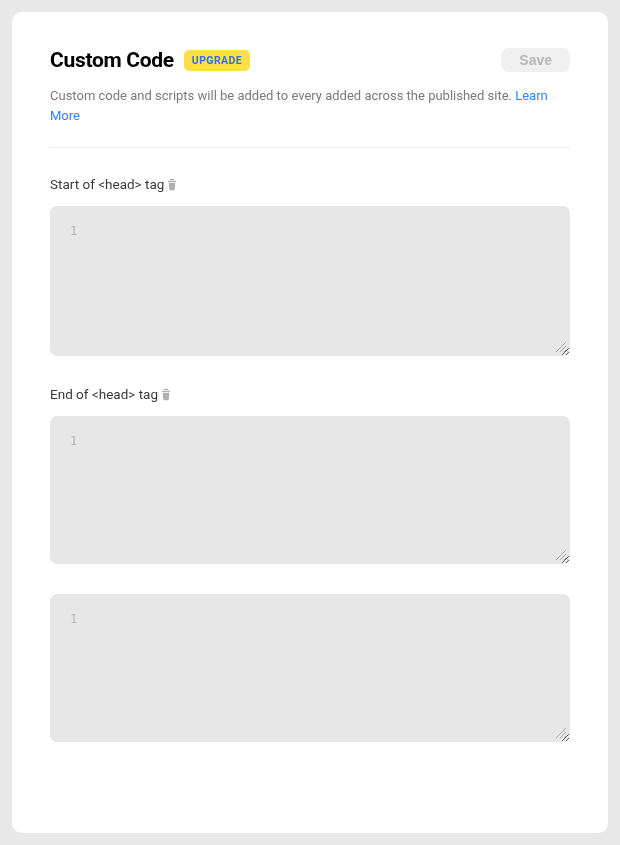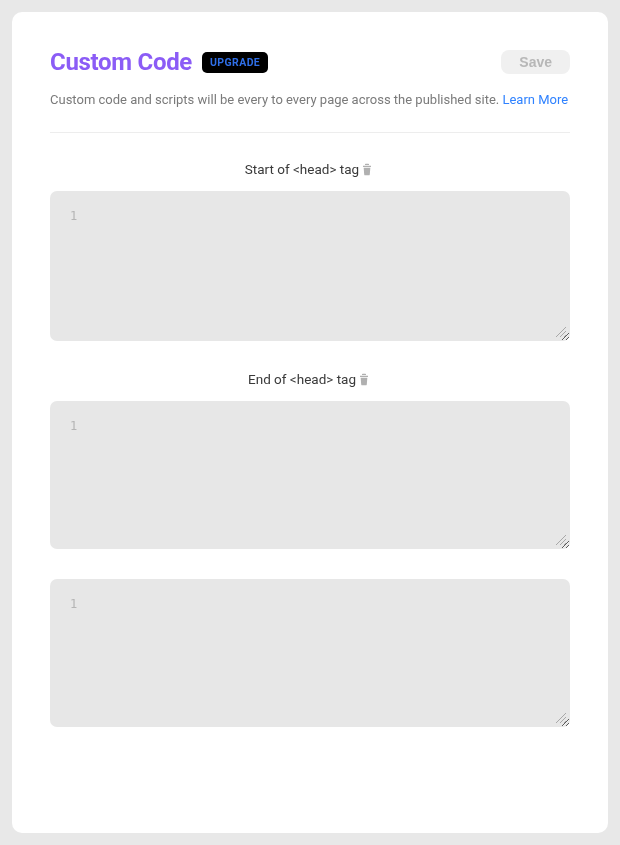--- a/index.html
+++ b/index.html
@@ -33,28 +33,28 @@
       margin-bottom: 14px;
     }
 
     .title-group {
       display: flex;
       align-items: center;
       gap: 10px;
     }
 
     .page-title {
-      font-size: 24px;
+      font-size: 21px;
       font-weight: 700;
-      color: #8b5cf6;
+      color: #000000;
       letter-spacing: -0.3px;
     }
 
     .upgrade-badge {
-      background: #000000;
+      background: #fde047;
       color: #2f6fe8;
       font-size: 10.5px;
       font-weight: 700;
       letter-spacing: 0.4px;
       padding: 4px 8px;
       border-radius: 5px;
     }
 
     .save-button {
       background: #f0f0f0;
@@ -86,21 +86,21 @@
       margin-bottom: 28px;
     }
 
     .code-section {
       margin-bottom: 30px;
     }
 
     .section-header {
       display: flex;
       align-items: center;
-      justify-content: center;
+      justify-content: flex-start;
       margin-bottom: 14px;
     }
 
     .section-label {
       font-size: 13.5px;
       color: #3a3a3a;
     }
 
     .trash-icon {
       width: 16px;
@@ -160,21 +160,21 @@
 
   <div class="header-row">
     <div class="title-group">
       <h1 class="page-title">Custom Code</h1>
       <span class="upgrade-badge">UPGRADE</span>
     </div>
     <button class="save-button">Save</button>
   </div>
 
   <p class="description">
-    <span>Custom code and scripts will be every to every page across the published site. </span><a class="learn-more">Learn More</a>
+    <span>Custom code and scripts will be added to every added across the published site. </span><a class="learn-more">Learn More</a>
   </p>
 
   <hr class="divider">
 
   <div class="code-section">
     <div class="section-header">
       <span class="section-label">Start of &lt;head&gt; tag</span>
       <span class="trash-icon">
         <svg viewBox="0 0 24 24" fill="currentColor">
             <path d="M6 7h12v2H6V7zm1 3h10l-.8 10.1c-.05.8-.7 1.4-1.5 1.4H9.3c-.8 0-1.45-.6-1.5-1.4L7 10zm3-6h4c.6 0 1 .4 1 1v1H9V5c0-.6.4-1 1-1z"></path>

